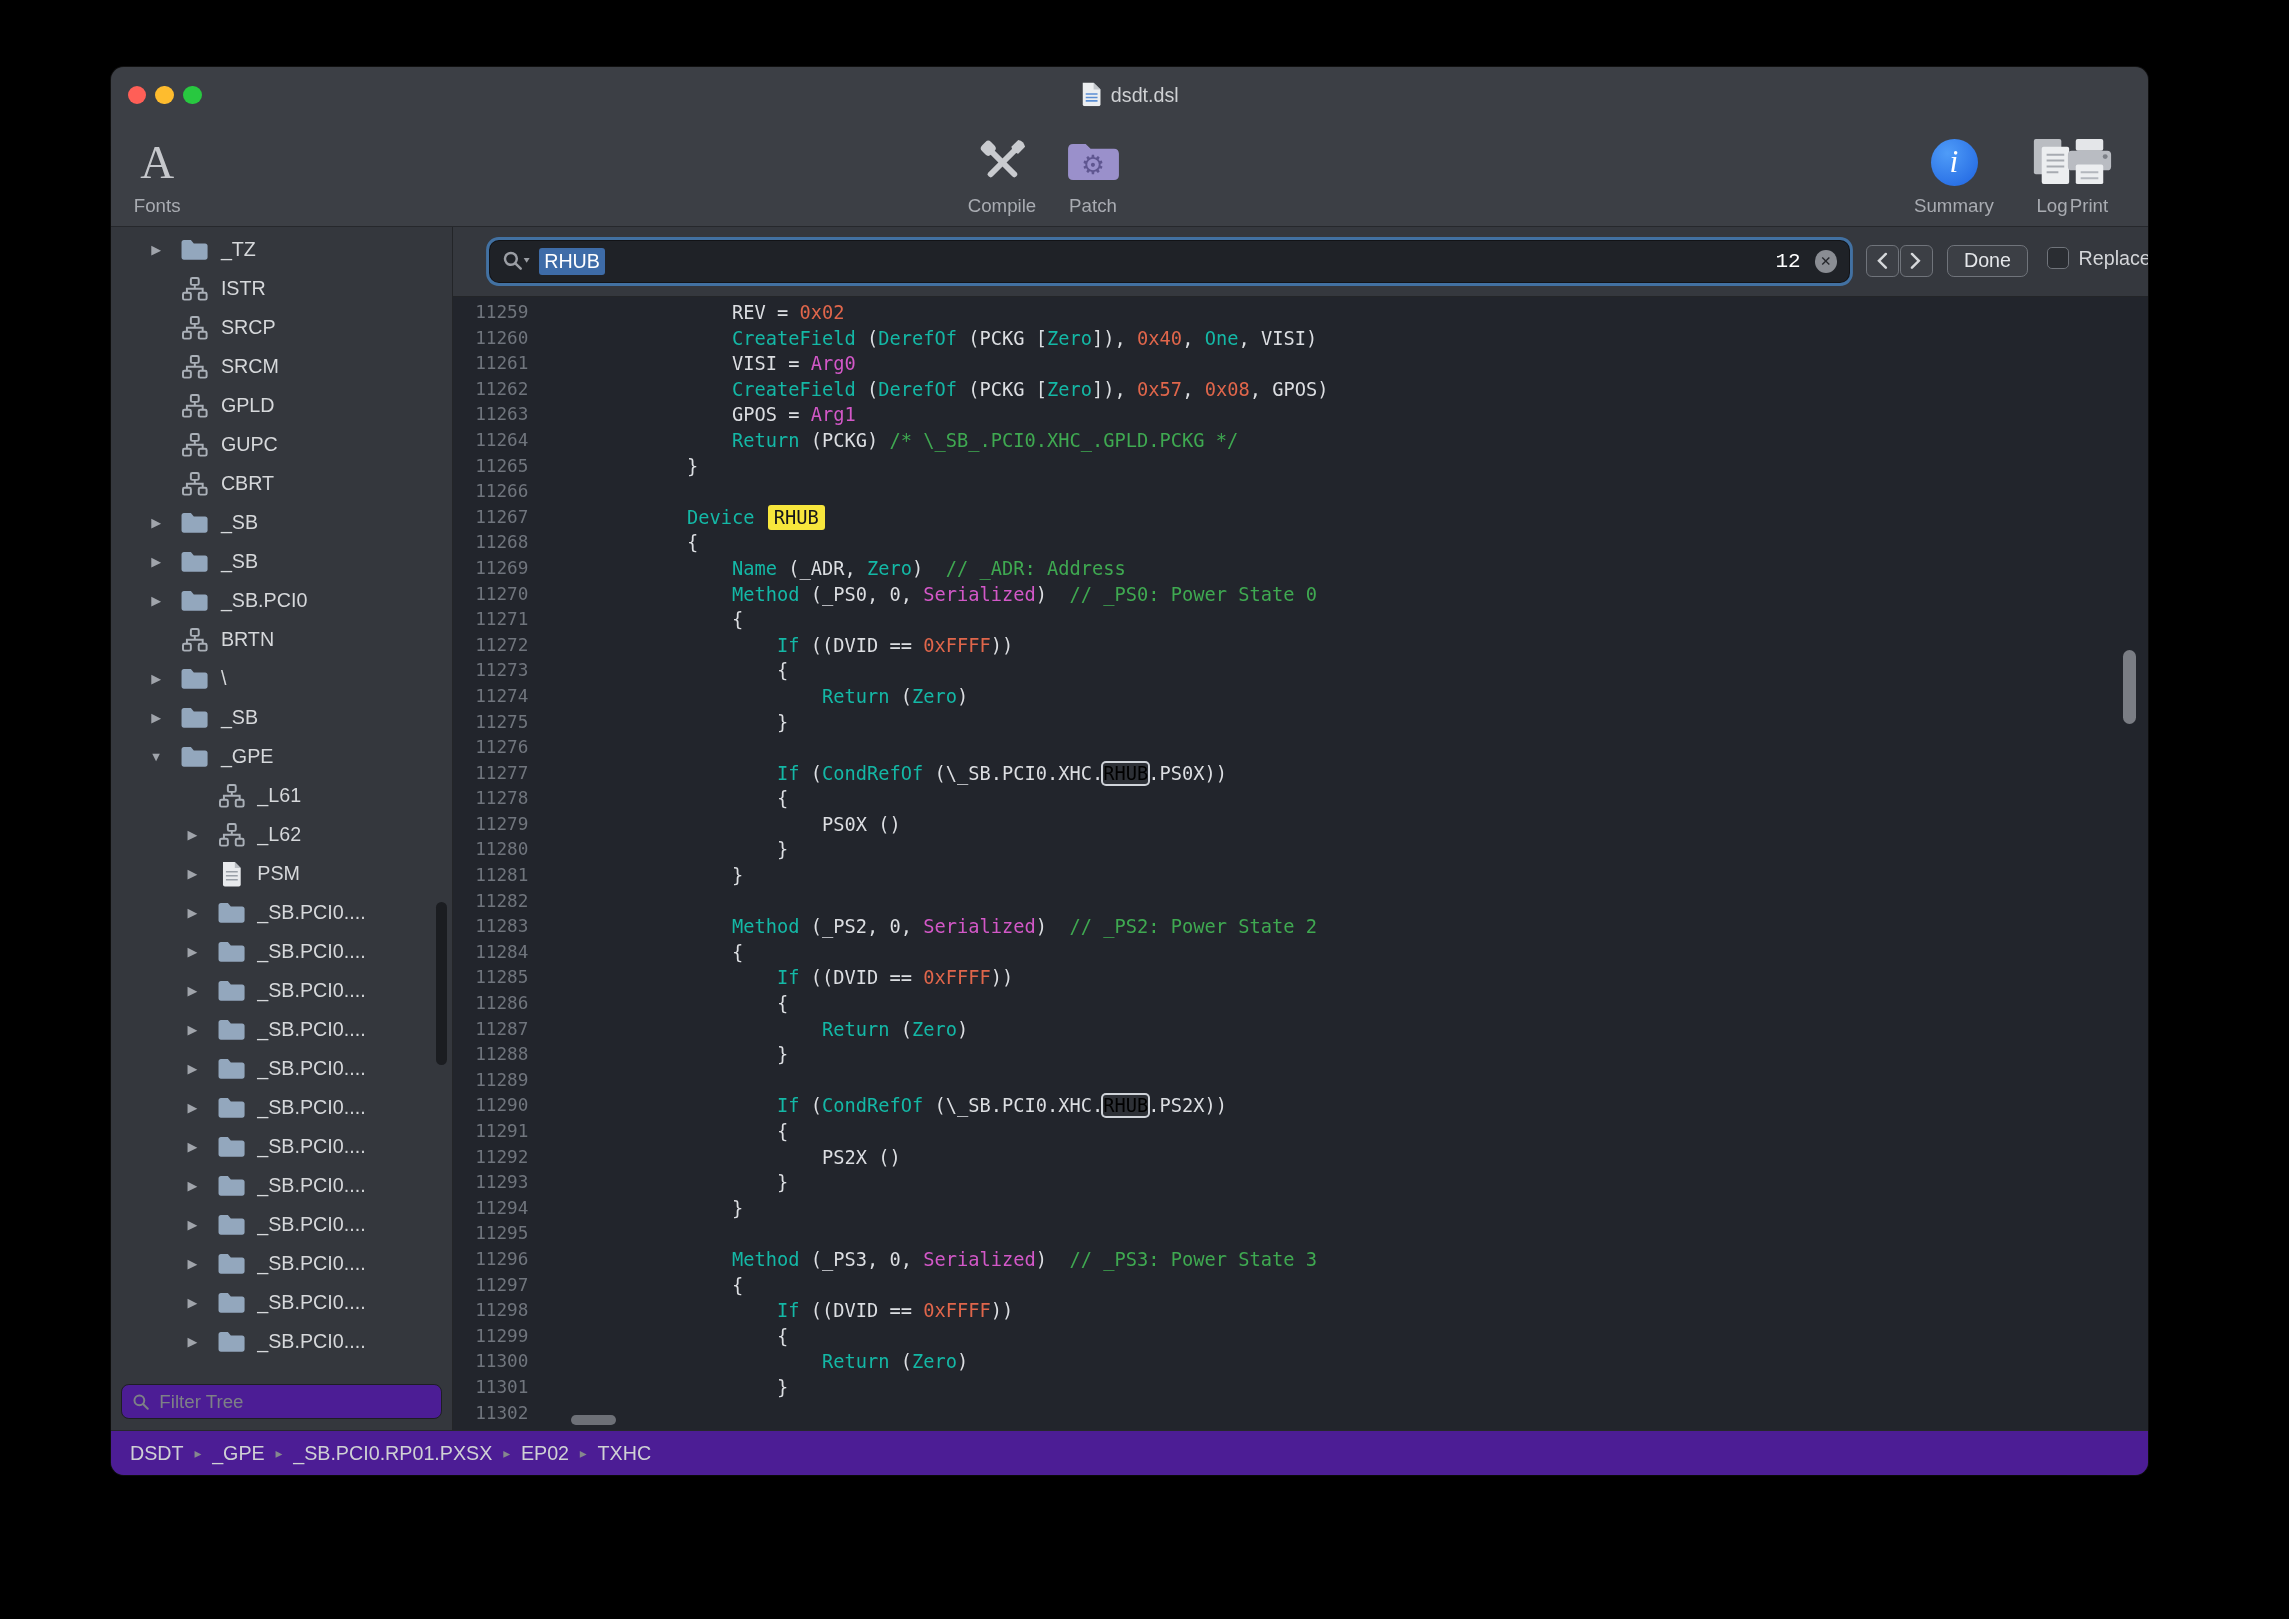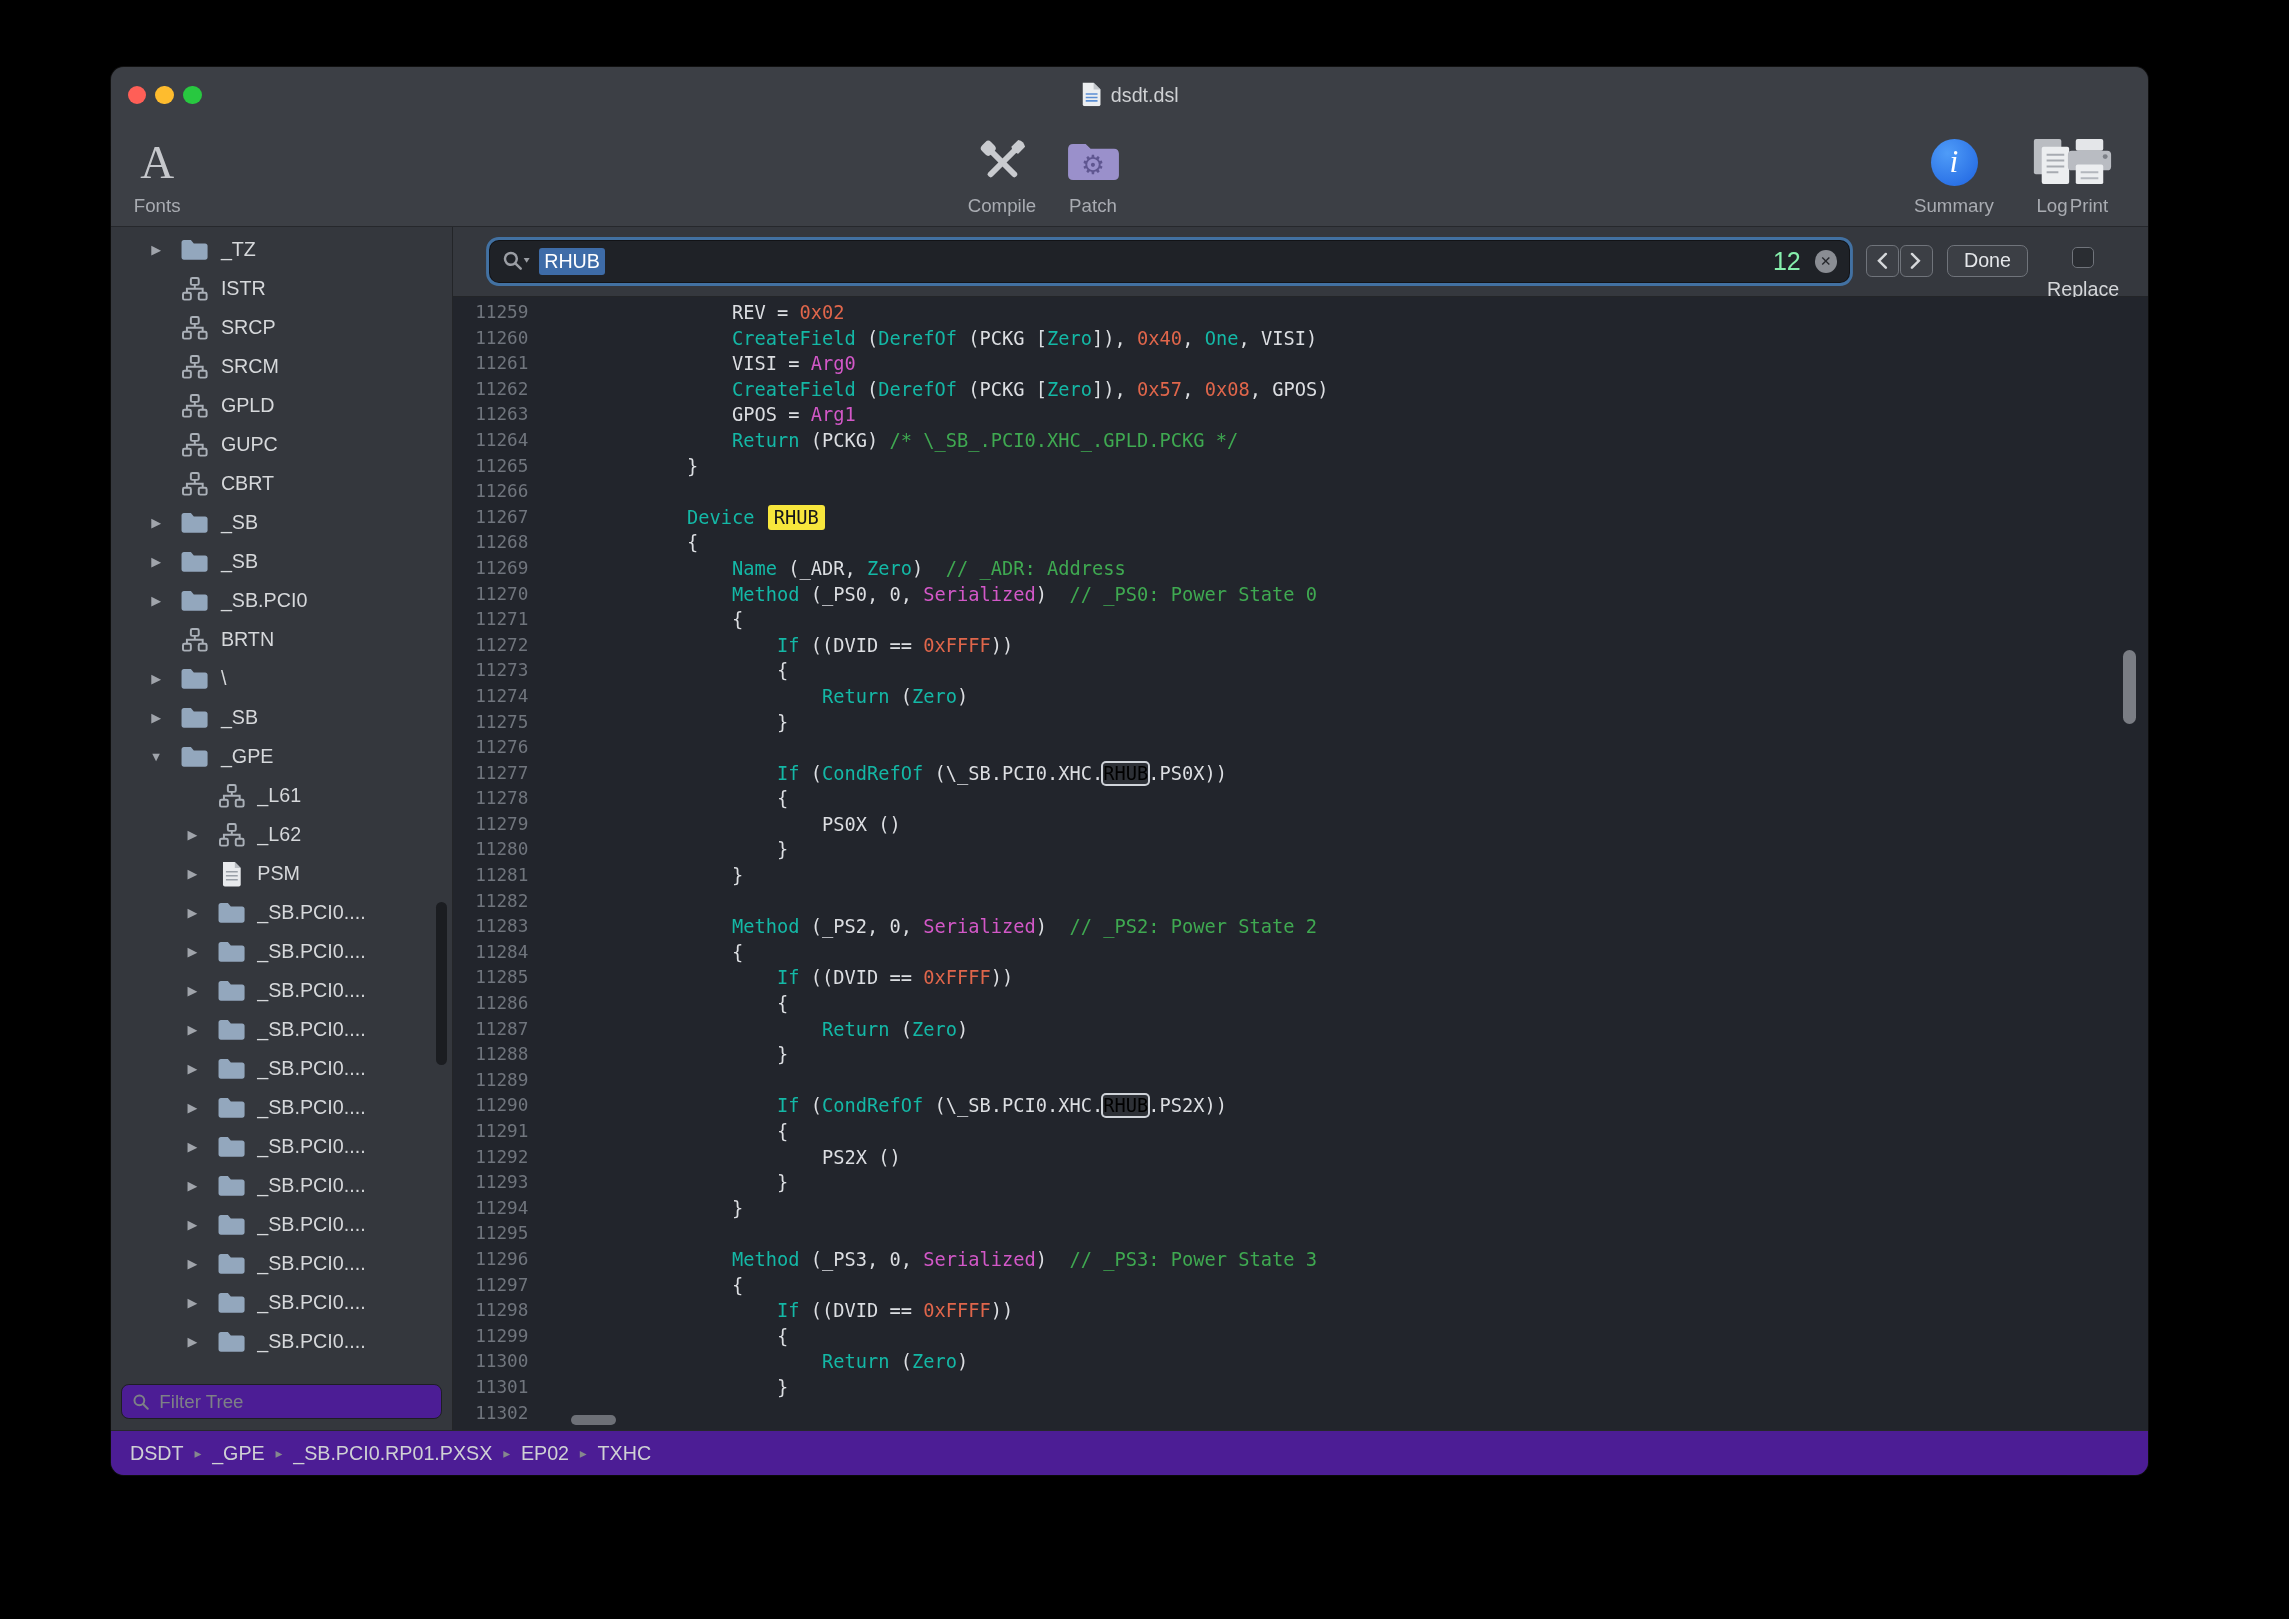--- a/index.html
+++ b/index.html
@@ -47,30 +47,30 @@
   .filter-field input{flex:1;background:transparent;border:none;outline:none;color:#c8cacd;
       font-size:18.7px;font-family:inherit;}
   .filter-field input::placeholder{color:#7d8086;}
   
   .rightpane{flex:1;min-width:0;display:flex;flex-direction:column;}
   .findstrip{flex:0 0 69px;background:#35383e;border-bottom:1px solid #232528;position:relative;}
   .search-field{position:absolute;left:37px;top:13.8px;width:1359px;height:41px;background:#1f2227;
       border-radius:8.9px;display:flex;align-items:center;padding:0 11.8px;box-sizing:border-box;
       box-shadow:0 0 0 1px #121316, 0 0 0 3.9px rgba(74,144,217,.65);}
   .query-sel{background:#3e6ca8;color:#ffffff;font-size:19.7px;padding:2px 4.9px;border-radius:3px;margin-left:7.9px;}
-  .match-count{margin-left:auto;color:#86efac;font-size:25px;}
+  .match-count{margin-left:auto;color:#ffffff;font-size:21px;font-family:Liberation Mono, monospace;}
   .clear-btn{width:22.7px;height:22.7px;border-radius:50%;background:#8a8d93;color:#26282c;
       display:flex;align-items:center;justify-content:center;font-size:13.8px;font-weight:bold;margin-left:13.8px;}
   .nav-btn{position:absolute;top:17.7px;width:32.5px;height:32.5px;border:1px solid #70747b;border-radius:5.9px;
       display:flex;align-items:center;justify-content:center;background:rgba(255,255,255,.04);box-sizing:border-box;}
   .nav-prev{left:1413px;} .nav-next{left:1447px;}
   .done-btn{position:absolute;left:1494px;top:17.7px;width:81px;height:32.5px;border:1px solid #70747b;
       border-radius:6.9px;display:flex;align-items:center;justify-content:center;color:#e4e6e9;font-size:19.7px;
       background:rgba(255,255,255,.04);box-sizing:border-box;}
-  .replace-wrap{position:absolute;left:1594px;top:19.7px;display:flex;align-items:center;gap:9.9px;flex-direction:column;}
+  .replace-wrap{position:absolute;left:1594px;top:19.7px;display:flex;align-items:center;gap:9.9px;}
   .checkbox{width:21.7px;height:21.7px;border:1px solid #70747b;border-radius:4.9px;background:#2a2d32;box-sizing:border-box;}
   .replace-label{color:#d4d6d9;font-size:19.7px;}
   
   .editor{flex:1;background:#22252c;position:relative;overflow:hidden;padding-top:3px;
       font-family:"DejaVu Sans Mono","Liberation Mono",monospace;font-size:18.7px;}
   .code-row{display:flex;height:25.6px;line-height:25.6px;white-space:pre;}
   .lnum{flex:0 0 99px;text-align:right;color:#70757d;padding-right:23.6px;box-sizing:border-box;font-size:17.7px;}
   .ltext{white-space:pre;}
   .tok-p{color:#dcdee2;} .tok-k{color:#14b8a6;} .tok-n{color:#e0664b;}
   .tok-c{color:#3fa951;} .tok-a{color:#d358c8;}

